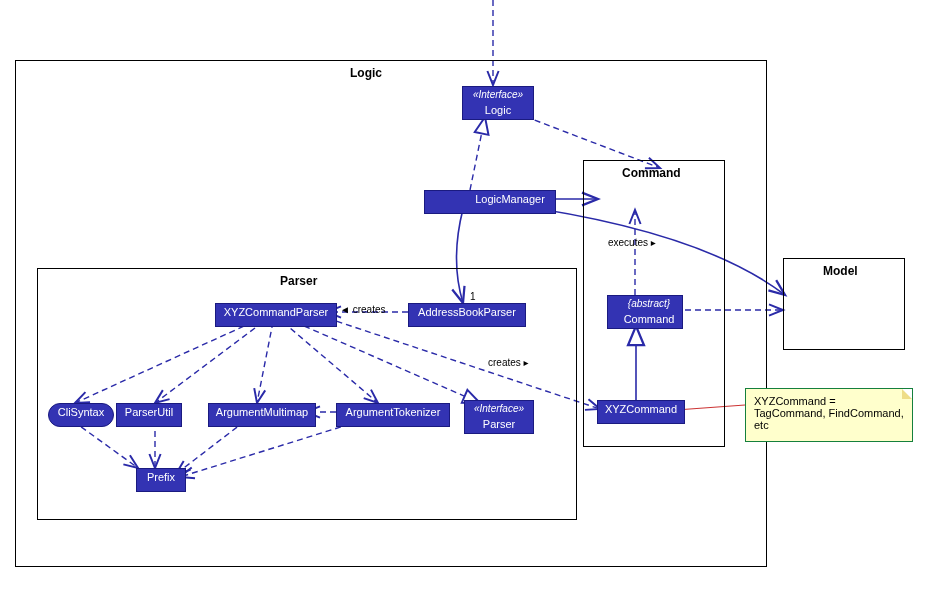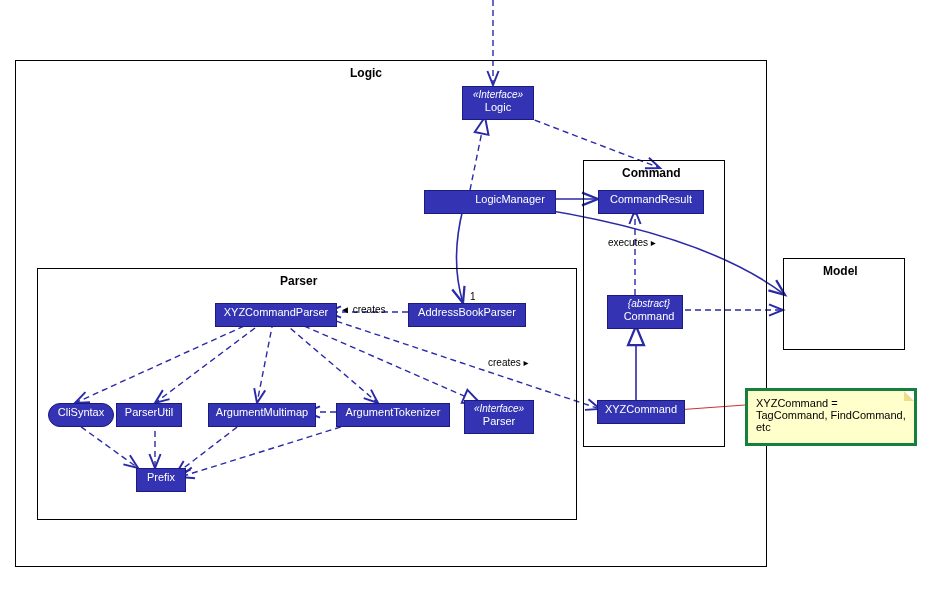--- a/index.html
+++ b/index.html
@@ -1,21 +1,21 @@
 <!DOCTYPE html>
 <html><head>
 <meta charset="utf-8">
 <style>
   html, body { margin: 0; padding: 0; width: 933px; height: 607px; background: #ffffff; font-family: Arial, Helvetica, sans-serif; }
   .stage { position: relative; width: 815px; height: 607px; }
   .package { position: absolute; border: 1.5px solid #000; background: transparent; }
   .package-label { position: absolute; font-size: 12px; font-weight: bold; color: #000; }
-  .node { position: absolute; background: #3333b3; color: #fff; font-size: 11px; text-align: center; display: flex; flex-direction: column; justify-content: flex-start; align-items: center; padding: 2px 4px; border: 1px solid #1a1a80; line-height: 1.2; }
+  .node { position: absolute; background: #3333b3; color: #fff; font-size: 11px; text-align: center; display: flex; flex-direction: column; justify-content: space-between; align-items: center; padding: 2px 4px; border: 1px solid #1a1a80; line-height: 1.2; }
   .node .stereo { font-style: italic; font-size: 10px; }
-  .note { position: absolute; background: #ffffcc; border: 3px solid #15803d; font-size: 11px; padding: 6px 8px 10px 8px; color: #000; }
+  .note { position: absolute; background: #ffffcc; border: 1px solid #15803d; font-size: 11px; padding: 6px 8px 10px 8px; color: #000; }
   .note::after { content: ""; position: absolute; top: 0; right: 0; width: 0; height: 0; border-left: 10px solid #eedd88; border-top: 10px solid #fff; }
   .edge-label { position: absolute; font-size: 10px; color: #000; white-space: nowrap; text-align: center; }
   svg.edges { position: absolute; top: 0; left: 0; width: 933px; height: 607px; pointer-events: none; }
 </style>
 </head>
 <body>
 
 <div class="stage">
 
   <svg class="edges" viewBox="0 0 933 607">
@@ -102,23 +102,20 @@
 
   <div class="node" style="left:462px; top:86px; width:62px; height:28px;">
     <span class="stereo">«Interface»</span>
     <span>Logic</span>
   </div>
 
   <div class="node" style="left:424px; top:190px; width:82px; height:18px;padding-left:44px;">
     <span>LogicManager</span>
   </div>
 
-  <div class="node" style="left:598px; top:190px; width:96px; height:18px;">
-    <span>CommandResult</span>
-  </div>
 
   <div class="node" style="left:607px; top:295px; width:58px; height:28px;padding-left:12px;">
     <span class="stereo">{abstract}</span>
     <span>Command</span>
   </div>
 
   <div class="node" style="left:597px; top:400px; width:78px; height:18px;">
     <span>XYZCommand</span>
   </div>
 

